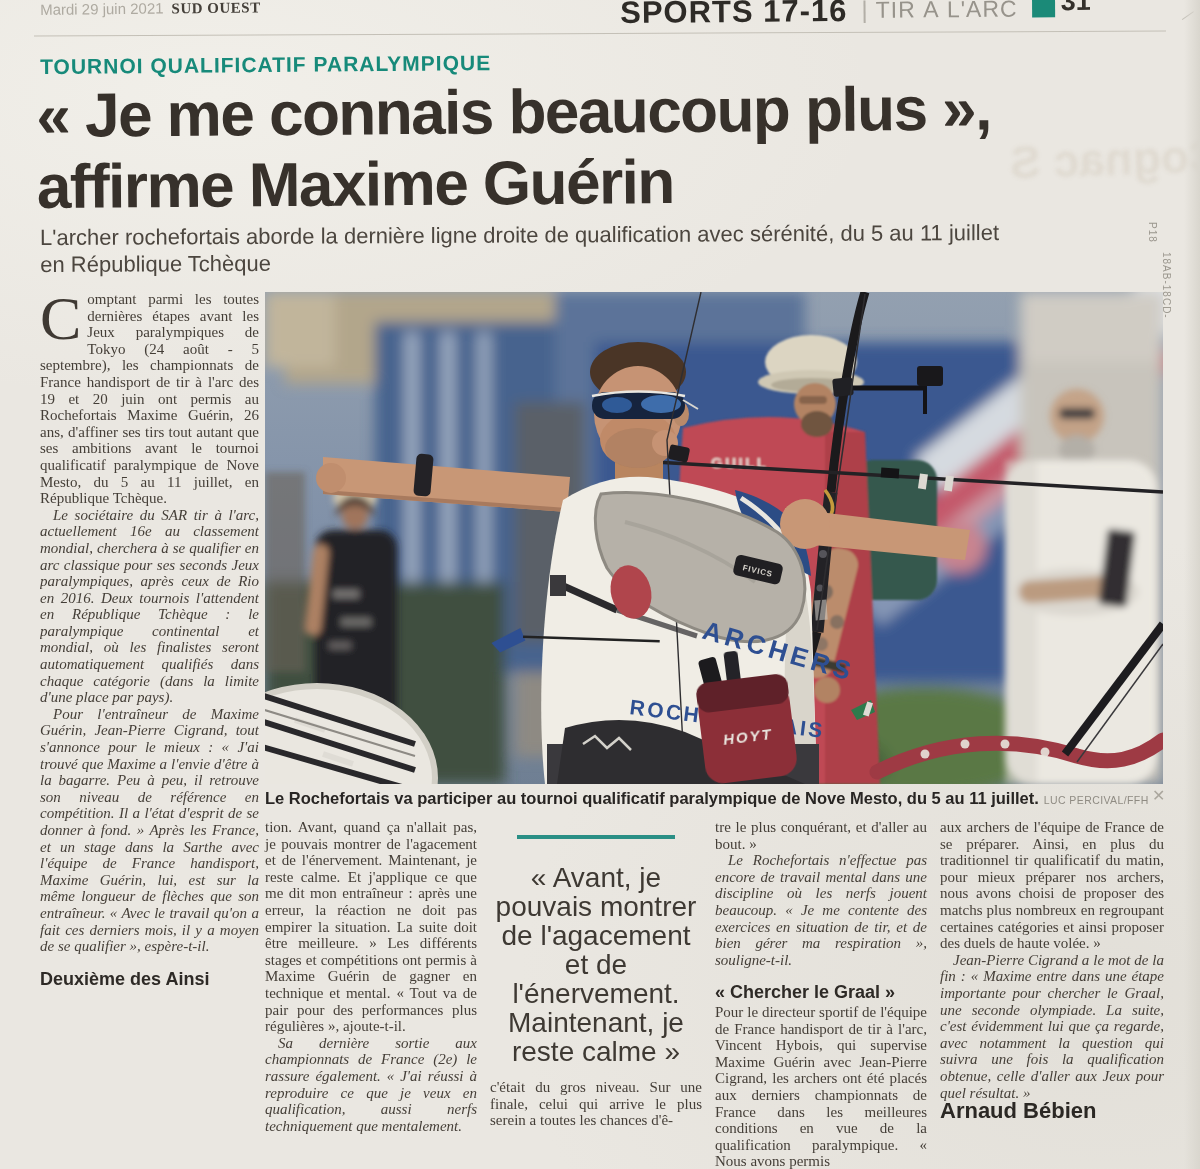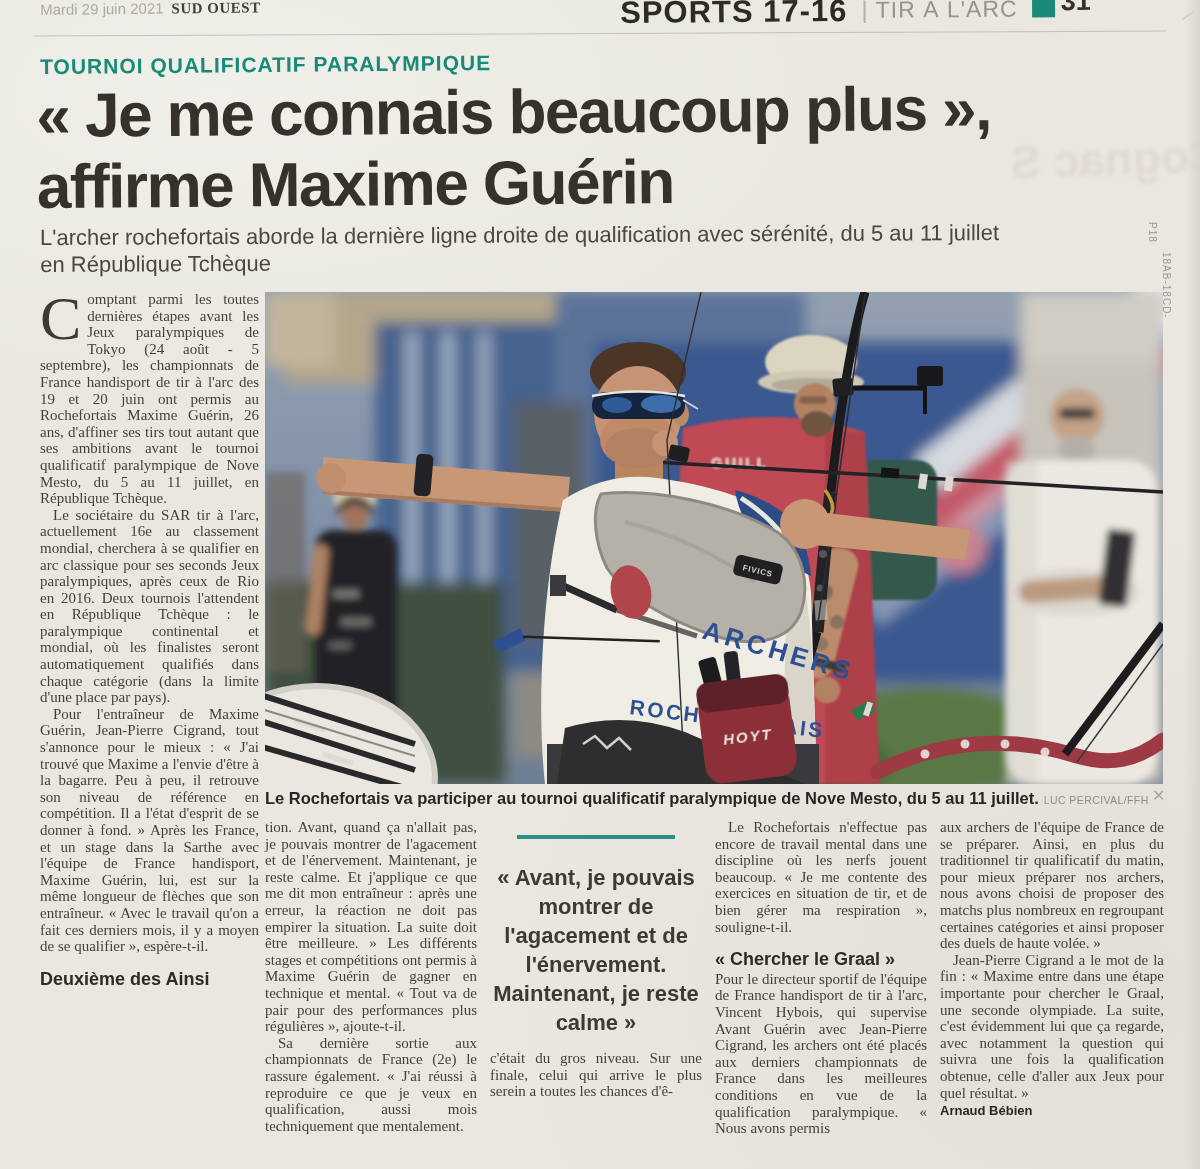--- a/index.html
+++ b/index.html
@@ -30,34 +30,34 @@
     color:rgba(128,96,62,.10);filter:blur(2px);white-space:nowrap;}
 
   
   .kicker{left:40px;top:55px;font-size:21px;font-weight:700;letter-spacing:1px;color:#178a7a;transform:rotate(-0.5deg);transform-origin:left top;}
   .headline{left:36px;top:80px;font-size:62px;line-height:71px;font-weight:700;letter-spacing:-1.5px;color:#37312b;transform:rotate(-0.45deg);transform-origin:left top;}
   .standfirst{left:40px;top:224px;width:1130px;font-size:22px;line-height:27px;color:#4c463f;transform:rotate(-0.3deg);transform-origin:left top;}
 
   
   .bodycol{font-family:"Liberation Serif",serif;font-size:15px;line-height:16.6px;color:#443e37;text-align:justify;}
   .bodycol p{margin:0;}
-  .bodycol p.ind{text-indent:13px;}
+  .bodycol p.ind{text-indent:13px;font-style:italic;}
   .dropcap{float:left;font-family:"Liberation Serif",serif;font-size:62px;line-height:50px;padding:2px 6px 0 0;color:#3f3933;font-weight:400;}
   .colsub{font-family:"Liberation Sans",sans-serif;font-weight:700;font-size:18px;color:#2e2a26;margin:16px 0 3px 0;text-align:left;}
   .col1{left:40px;top:291px;width:219px;height:878px;overflow:hidden;}
   .col2{left:265px;top:819px;width:212px;}
   .col3{left:490px;top:819px;width:212px;}
   .col4{left:715px;top:819px;width:212px;}
   .col5{left:940px;top:819px;width:224px;}
-  .byline{font-family:"Liberation Sans",sans-serif;font-weight:700;font-size:13px;color:#2b2824;margin-top:2px;text-align:left;}
+  .byline{font-family:"Liberation Sans",sans-serif;font-weight:700;font-size:22px;color:#2b2824;margin-top:2px;text-align:left;}
 
   
   .pullquote{margin:16px 2px 13px 2px;}
   .pq-rule{width:158px;height:4px;background:#2a8f85;margin:0 auto 24px auto;}
-  .pq-text{font-family:"Liberation Sans",sans-serif;font-size:22px;line-height:29px;color:#3e3933;text-align:center;font-weight:700;}
+  .pq-text{font-family:"Liberation Sans",sans-serif;font-size:28px;line-height:29px;color:#3e3933;text-align:center;font-weight:400;}
 
   
   .photo{left:265px;top:292px;width:898px;height:492px;background:#8d98a6;overflow:hidden;}
   .photo svg{display:block;}
   .caption{left:265px;top:789px;width:898px;font-size:16.5px;font-weight:700;color:#282523;}
   .caption .credit{font-weight:400;font-size:10.5px;color:#8f8b83;letter-spacing:.4px;margin-left:5px;text-align:center;}
 
   
   .sidemark{color:#9b978e;font-size:10px;letter-spacing:1px;transform:rotate(90deg);transform-origin:left top;white-space:nowrap;}
   .sm1{left:1158px;top:222px;}
@@ -289,35 +289,36 @@
   </g>
 </svg>
 </div>
 
 <div class="abs caption">
   <span>Le Rochefortais va participer au tournoi qualificatif paralympique de Nove Mesto, du 5 au 11 juillet.</span><span class="credit">LUC PERCIVAL/FFH</span>
 </div>
 
 <div class="abs bodycol col2">
   <p>tion. Avant, quand ça n'allait pas, je pouvais montrer de l'agacement et de l'énervement. Maintenant, je reste calme. Et j'applique ce que me dit mon entraîneur : après une erreur, la réaction ne doit pas empirer la situation. La suite doit être meilleure. » Les différents stages et compétitions ont permis à Maxime Guérin de gagner en technique et mental. « Tout va de pair pour des performances plus régulières », ajoute-t-il.</p>
-  <p class="ind">Sa dernière sortie aux championnats de France (2e) le rassure également. « J'ai réussi à reproduire ce que je veux en qualification, aussi mois techniquement que mentalement.</p>
+  <p class="ind">Sa dernière sortie aux championnats de France (2e) le rassure également. « J'ai réussi à reproduire ce que je veux en qualification, aussi nerfs techniquement que mentalement.</p>
 </div>
 
 <div class="abs bodycol col3">
   <div class="pullquote">
     <div class="pq-rule"></div>
     <div class="pq-text">« Avant, je pouvais montrer de l'agacement et de l'énervement. Maintenant, je reste calme »</div>
   </div>
   <p>c'était du gros niveau. Sur une finale, celui qui arrive le plus serein a toutes les chances d'ê-</p>
 </div>
 
 <div class="abs bodycol col4">
+  <p>tre le plus conquérant, et d'aller au bout. »</p>
   <p class="ind">Le Rochefortais n'effectue pas encore de travail mental dans une discipline où les nerfs jouent beaucoup. « Je me contente des exercices en situation de tir, et de bien gérer ma respiration », souligne-t-il.</p>
   <div class="colsub">« Chercher le Graal »</div>
-  <p>Pour le directeur sportif de l'équipe de France handisport de tir à l'arc, Vincent Hybois, qui supervise Avant Guérin avec Jean-Pierre Cigrand, les archers ont été placés aux derniers championnats de France dans les meilleures conditions en vue de la qualification paralympique. « Nous avons permis</p>
+  <p>Pour le directeur sportif de l'équipe de France handisport de tir à l'arc, Vincent Hybois, qui supervise Maxime Guérin avec Jean-Pierre Cigrand, les archers ont été placés aux derniers championnats de France dans les meilleures conditions en vue de la qualification paralympique. « Nous avons permis</p>
 </div>
 
 <div class="abs bodycol col5">
   <p>aux archers de l'équipe de France de se préparer. Ainsi, en plus du traditionnel tir qualificatif du matin, pour mieux préparer nos archers, nous avons choisi de proposer des matchs plus nombreux en regroupant certaines catégories et ainsi proposer des duels de haute volée. »</p>
   <p class="ind">Jean-Pierre Cigrand a le mot de la fin : « Maxime entre dans une étape importante pour chercher le Graal, une seconde olympiade. La suite, c'est évidemment lui que ça regarde, avec notamment la question qui suivra une fois la qualification obtenue, celle d'aller aux Jeux pour quel résultat. »</p>
   <div class="byline">Arnaud Bébien</div>
 </div>
 
 <div class="abs sidemark sm1">P18</div>
 <div class="abs sidemark sm2">18AB-18CD-</div>

